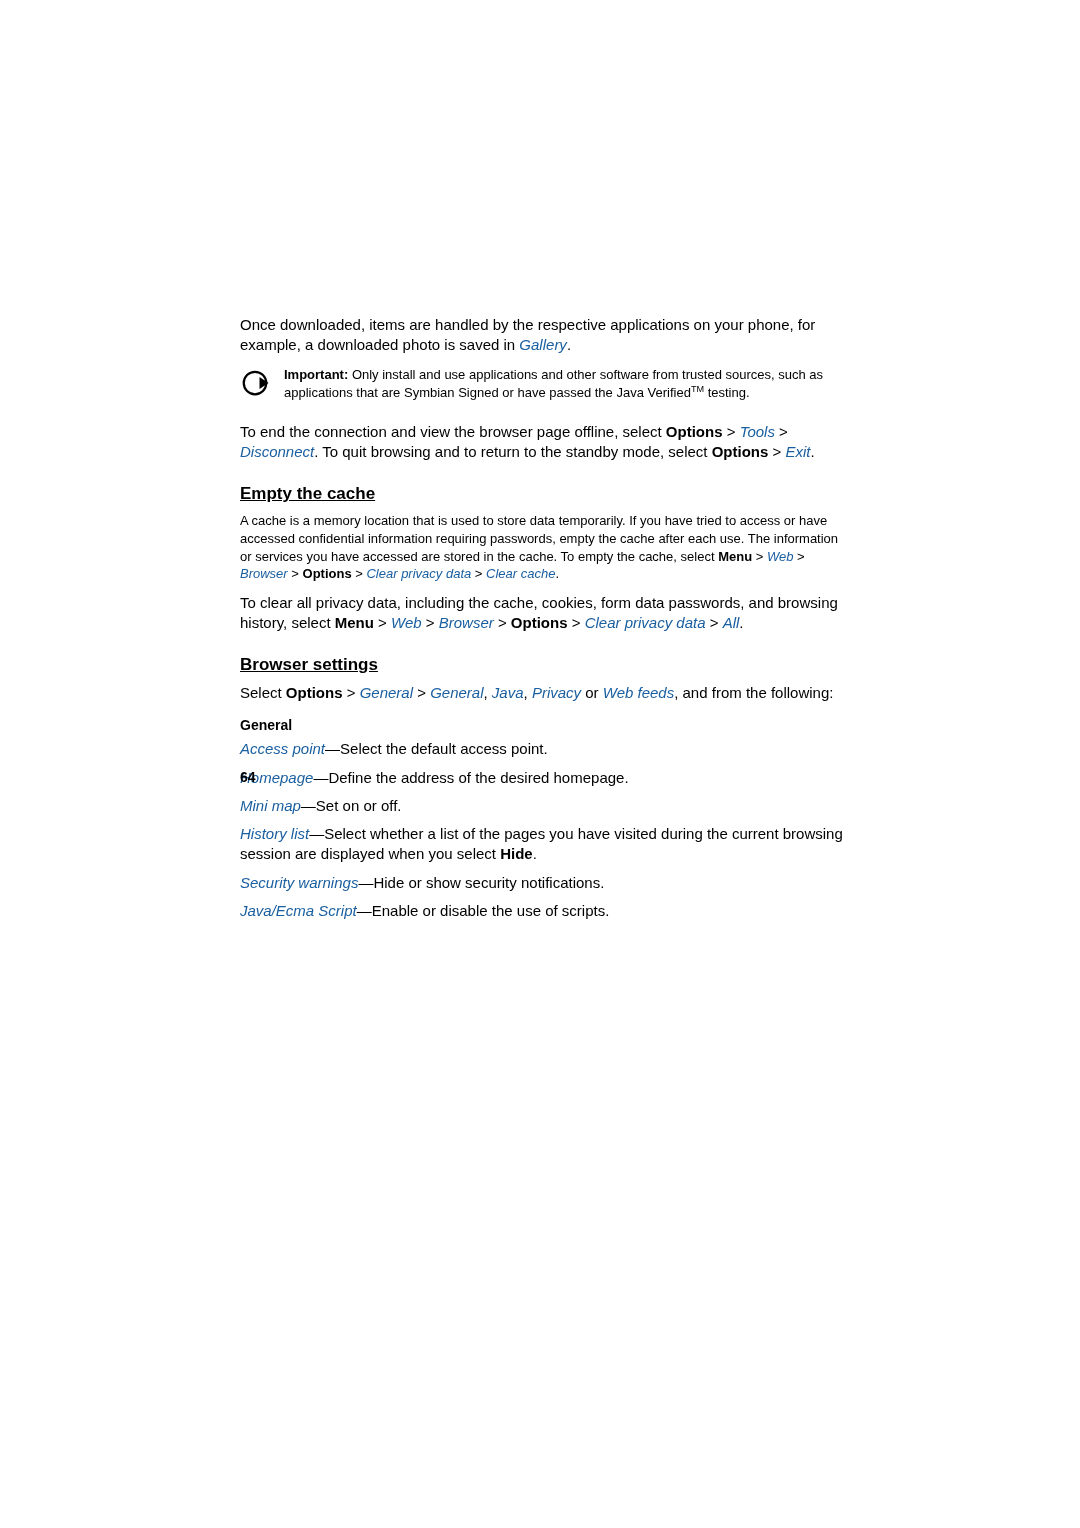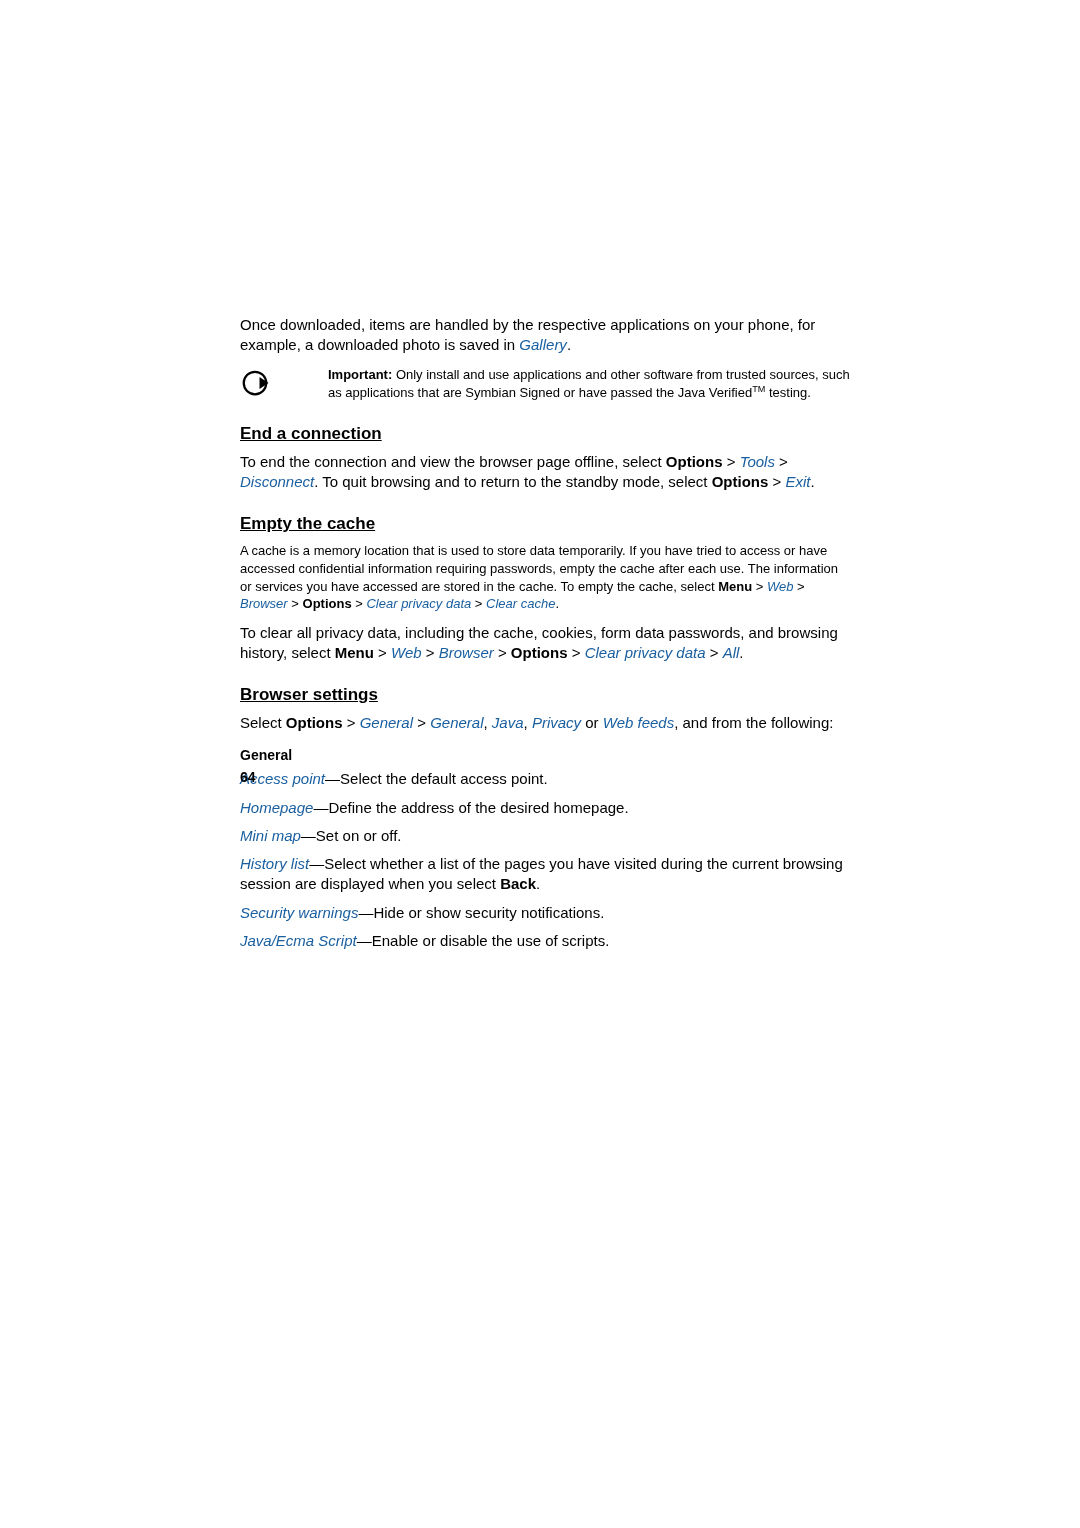--- a/index.html
+++ b/index.html
@@ -41,21 +41,20 @@
   }
   .note-icon {
     width: 30px;
     flex: 0 0 30px;
     margin-right: 14px;
     margin-top: 2px;
   }
   .note-text {
     font-size: 13px;
     line-height: 1.35;
-    margin-left: 44px;
   }
   .section-heading {
     font-size: 17px;
     font-weight: bold;
     text-decoration: underline;
     margin: 22px 0 8px 0;
   }
   .small-body {
     font-size: 13px;
     line-height: 1.35;
@@ -94,21 +93,20 @@
       <svg viewBox="0 0 40 40" width="30" height="30">
         <circle cx="20" cy="20" r="15" fill="none" stroke="#000" stroke-width="3"></circle>
         <polygon points="26,12 38,20 26,28" fill="#000"></polygon>
       </svg>
     </div>
     <div class="note-text">
       <span class="bold">Important:</span><span> Only install and use applications and other software from trusted sources, such as applications that are Symbian Signed or have passed the Java Verified</span><sup>TM</sup><span> testing.</span>
     </div>
   </div>
 
-  <div class="section-heading">End a connection</div>
   <p class="body-text">
     <span>To end the connection and view the browser page offline, select </span><span class="link bold">Options</span><span> &gt; </span><span class="ital">Tools</span><span> &gt; </span><span class="ital">Disconnect</span><span>. To quit browsing and to return to the standby mode, select </span><span class="link bold">Options</span><span> &gt; </span><span class="ital">Exit</span><span>.</span>
   </p>
 
   <div class="section-heading">Empty the cache</div>
   <p class="small-body">
     <span>A cache is a memory location that is used to store data temporarily. If you have tried to access or have accessed confidential information requiring passwords, empty the cache after each use. The information or services you have accessed are stored in the cache. To empty the cache, select </span><span class="link bold">Menu</span><span> &gt; </span><span class="ital">Web</span><span> &gt; </span><span class="ital">Browser</span><span> &gt; </span><span class="link bold">Options</span><span> &gt; </span><span class="ital">Clear privacy data</span><span> &gt; </span><span class="ital">Clear cache</span><span>.</span>
   </p>
   <p class="body-text">
     <span>To clear all privacy data, including the cache, cookies, form data passwords, and browsing history, select </span><span class="link bold">Menu</span><span> &gt; </span><span class="ital">Web</span><span> &gt; </span><span class="ital">Browser</span><span> &gt; </span><span class="link bold">Options</span><span> &gt; </span><span class="ital">Clear privacy data</span><span> &gt; </span><span class="ital">All</span><span>.</span>
@@ -124,21 +122,21 @@
   <p class="setting-line">
     <span class="ital">Access point</span><span>—Select the default access point.</span>
   </p>
   <p class="setting-line">
     <span class="ital">Homepage</span><span>—Define the address of the desired homepage.</span>
   </p>
   <p class="setting-line">
     <span class="ital">Mini map</span><span>—Set on or off.</span>
   </p>
   <p class="setting-line">
-    <span class="ital">History list</span><span>—Select whether a list of the pages you have visited during the current browsing session are displayed when you select </span><span class="link bold">Back</span><span>.</span>
+    <span class="ital">History list</span><span>—Select whether a list of the pages you have visited during the current browsing session are displayed when you select </span><span class="link bold">Hide</span><span>.</span>
   </p>
   <p class="setting-line">
     <span class="ital">Security warnings</span><span>—Hide or show security notifications.</span>
   </p>
   <p class="setting-line">
     <span class="ital">Java/Ecma Script</span><span>—Enable or disable the use of scripts.</span>
   </p>
 
   <div class="page-number">64</div>
 </div>

